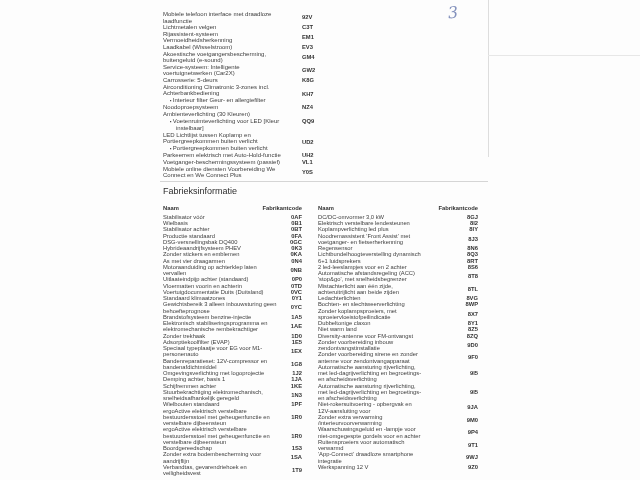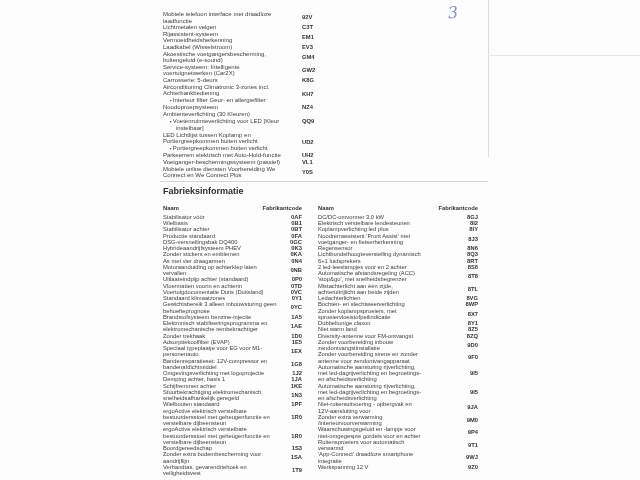--- a/index.html
+++ b/index.html
@@ -10,21 +10,21 @@
   
   .eq-list{position:absolute;left:163px;top:11px;width:196px;font-size:6px;line-height:6.6px}
   .eq-item{display:flex;align-items:center}
   .eq-namewrap{width:132px}
   .eq-name{white-space:pre}
   .eq-bullet{white-space:pre;padding-left:13px;text-indent:-6px}
   .eq-bullet::before{content:"▪ ";font-size:4.5px}
   .eq-code{width:54px;padding-left:7px;font-weight:700;font-size:5.8px;color:#333}
 
   
-  .section-title{position:absolute;left:163px;top:186px;font-size:9px;font-weight:700;color:#2d2d2d}
+  .section-title{position:absolute;left:163px;top:186px;font-size:9px;font-weight:400;color:#2d2d2d}
 
   
   .ftable{position:absolute;top:205px;font-size:5.8px;line-height:6.25px}
   .ft-left{left:163px;width:139px}
   .ft-right{left:318px;width:160px}
   .ft-header{display:flex;font-weight:700;margin-bottom:2.5px;color:#333}
   .ft-header .h-name{flex:1}
   .ft-header .h-code{text-align:right}
   .f-row{display:flex;align-items:center}
   .f-name{white-space:pre;flex:1}

